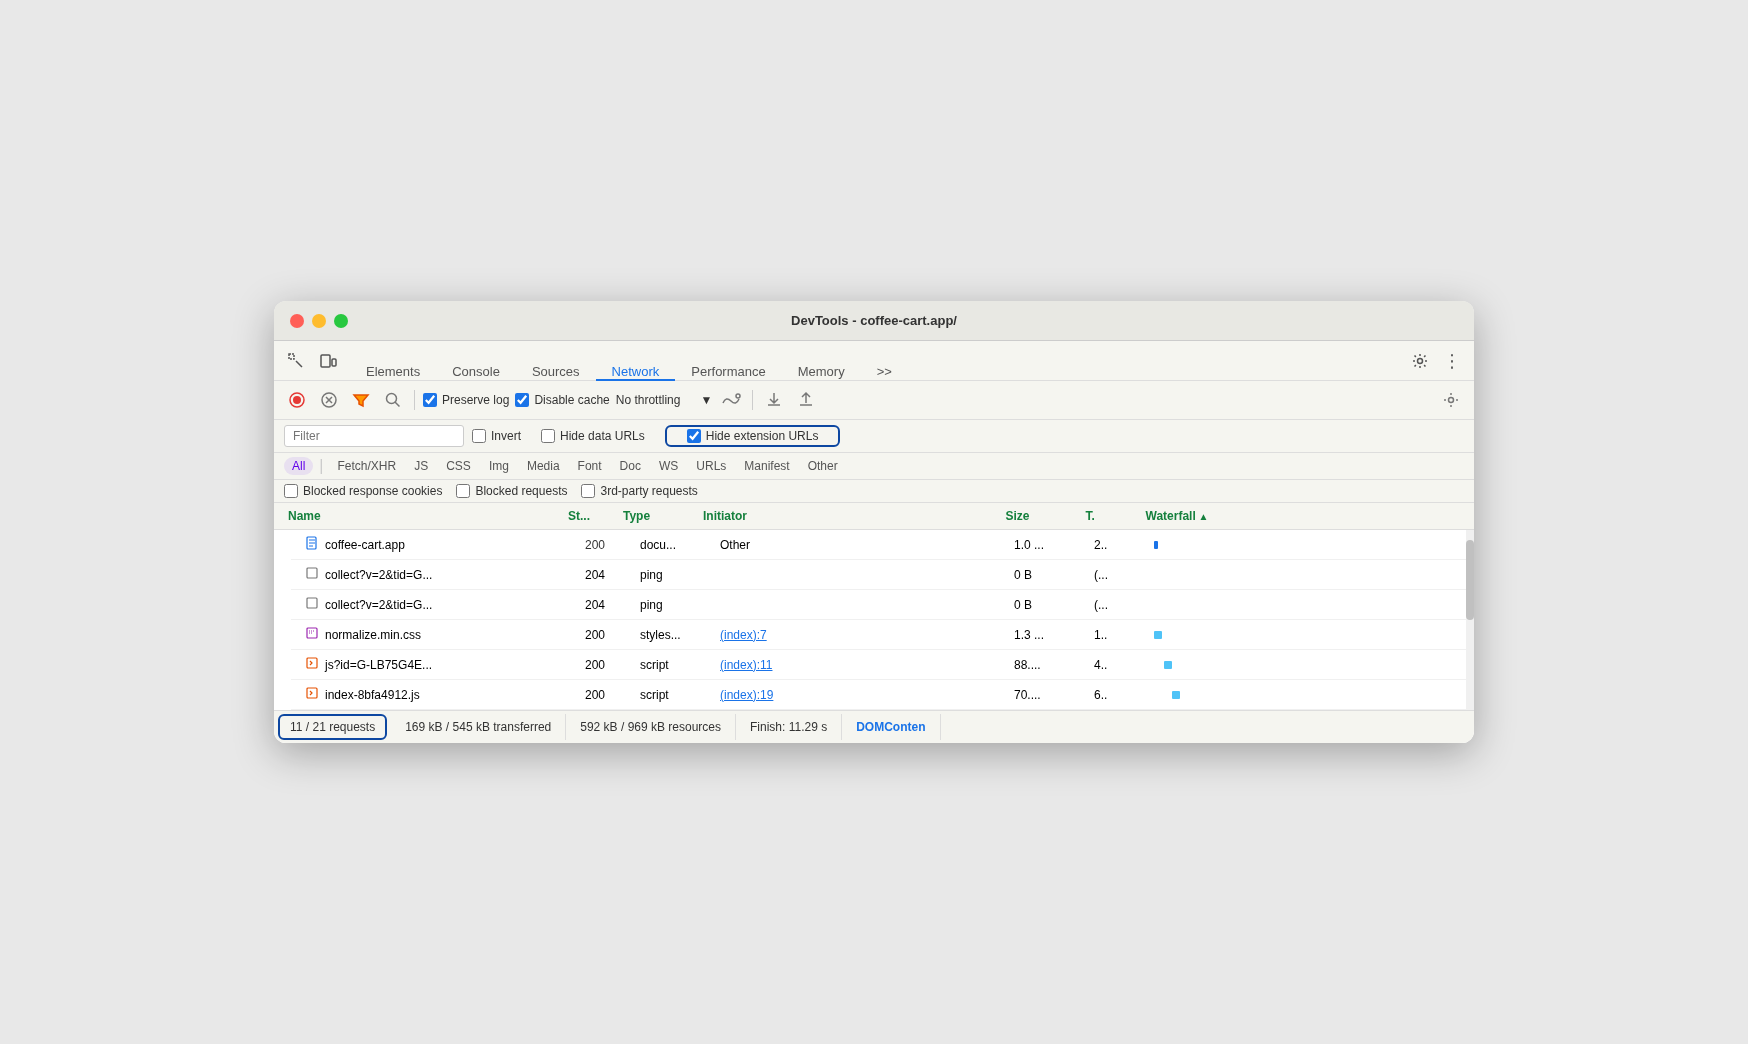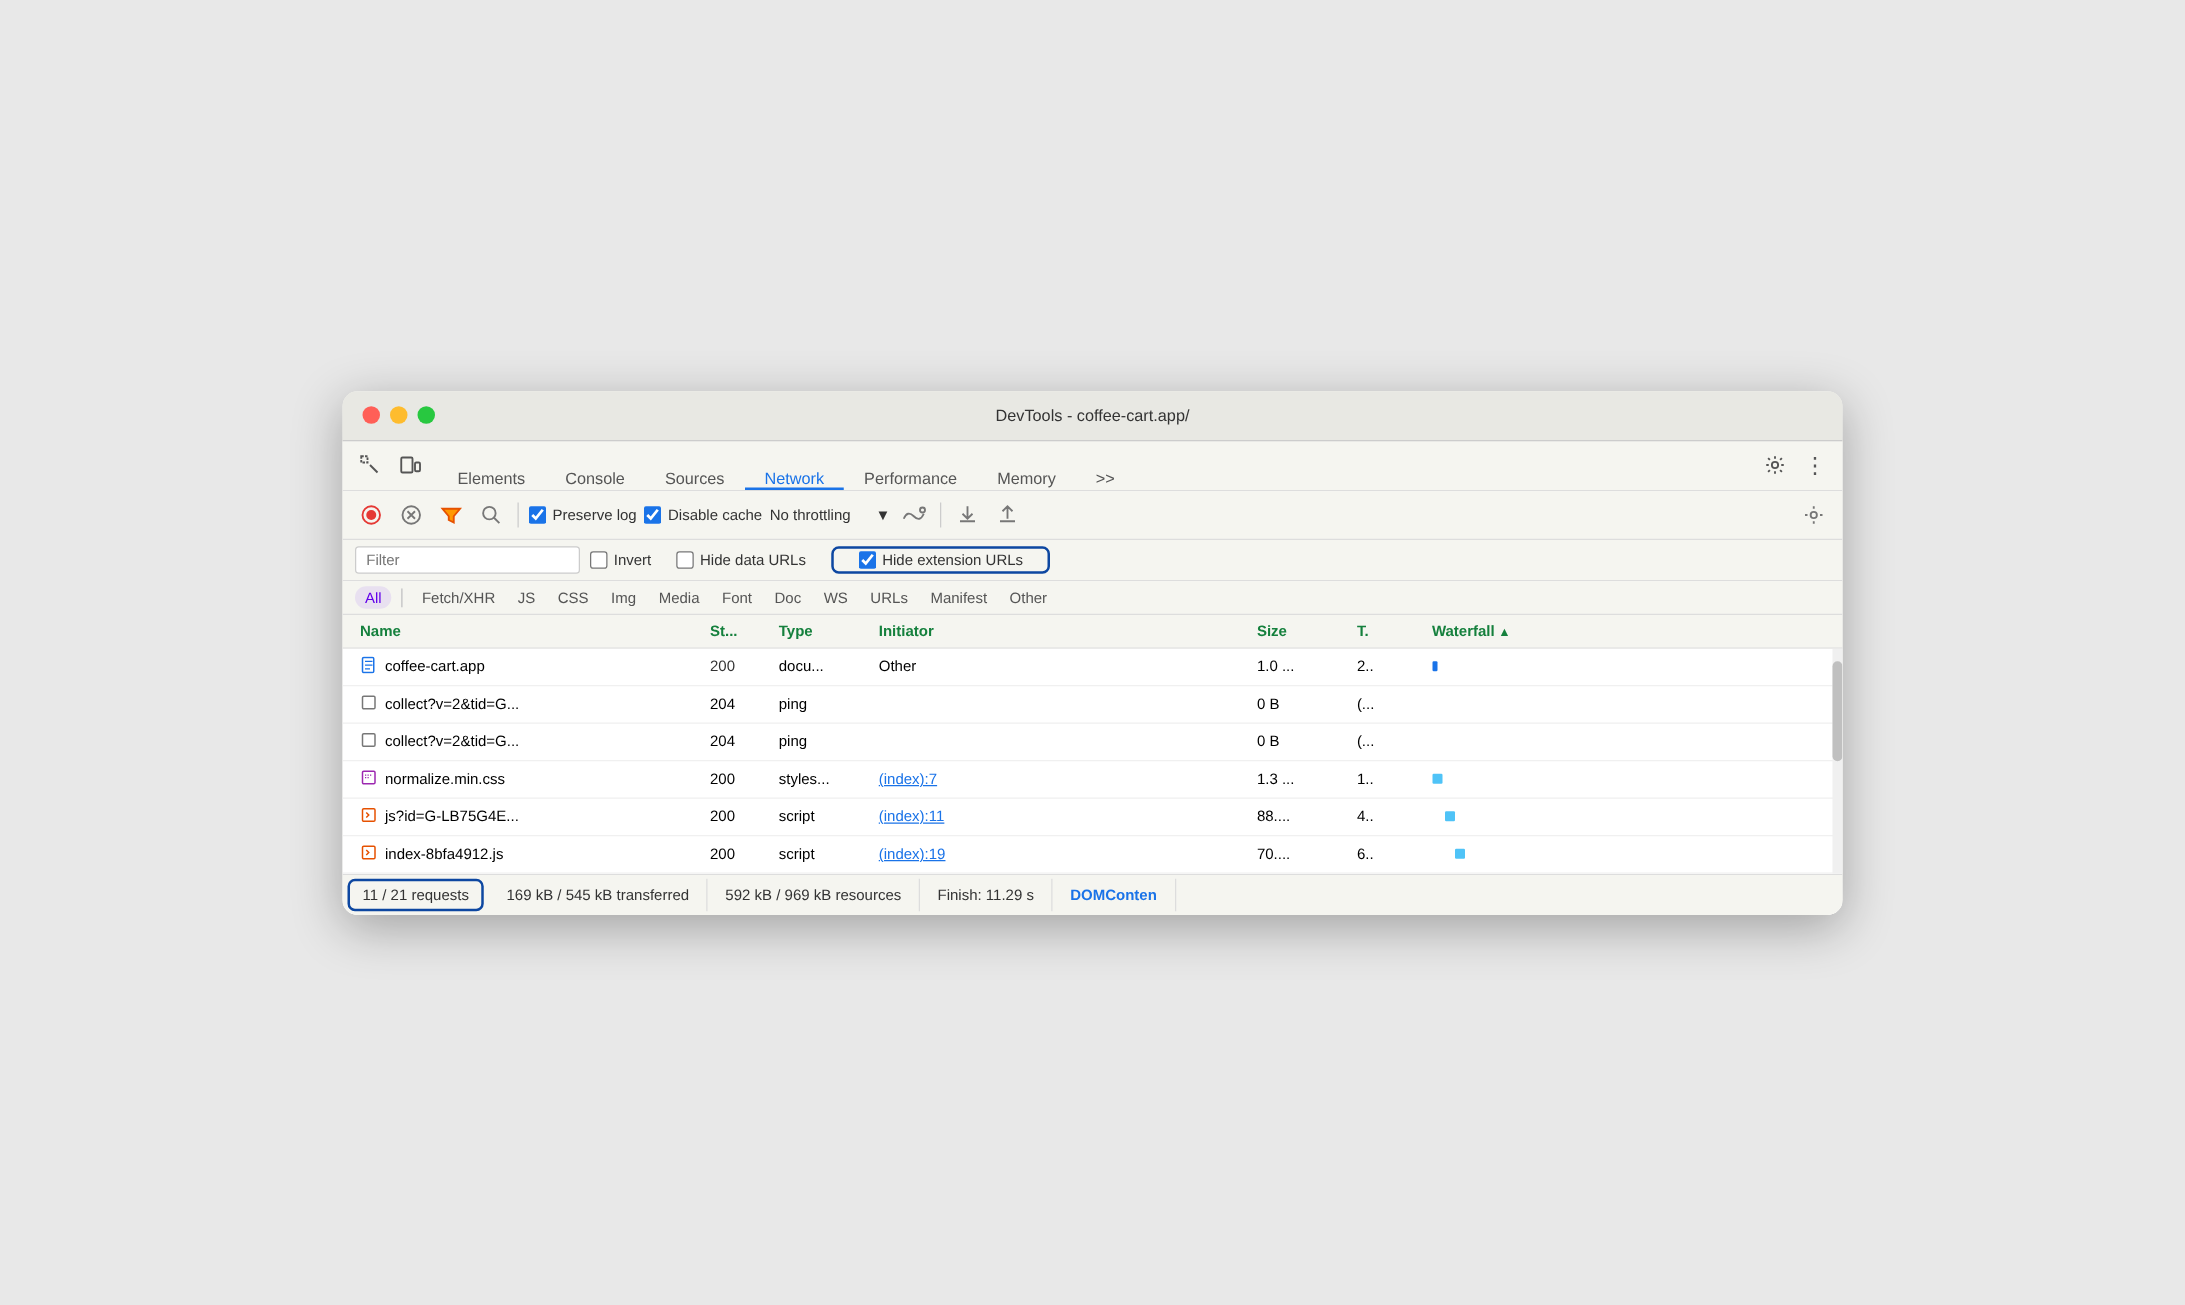--- a/index.html
+++ b/index.html
@@ -32,21 +32,21 @@
       gap: 8px;
       position: absolute;
       left: 16px;
     }
     .btn-close { width: 14px; height: 14px; border-radius: 50%; background: #ff5f57; border: none; cursor: pointer; }
     .btn-minimize { width: 14px; height: 14px; border-radius: 50%; background: #febc2e; border: none; cursor: pointer; }
     .btn-maximize { width: 14px; height: 14px; border-radius: 50%; background: #28c840; border: none; cursor: pointer; }
     .titlebar-title {
       font-size: 13px;
       color: #333;
-      font-weight: 400;
+      font-weight: 700;
     }
     .devtools-body {
       background: #fff;
     }
     .tabs-bar {
       display: flex;
       align-items: center;
       border-bottom: 1px solid #ddd;
       padding: 0 8px;
       background: #f5f5f0;
@@ -267,20 +267,21 @@
       border-radius: 6px;
       margin: 3px 4px;
       padding: 4px 10px;
     }
     .status-bar-item.domcontent {
       color: #1a73e8;
       font-weight: 600;
     }
     .scrollbar-area {
       position: relative;
+      padding-left: 17px;
     }
     .scrollbar {
       position: absolute;
       right: 0;
       top: 0;
       width: 8px;
       height: 100%;
       background: #f0f0f0;
     }
     .scrollbar-thumb {
@@ -454,20 +455,34 @@
       <button class="type-btn">Img</button>
       <button class="type-btn">Media</button>
       <button class="type-btn">Font</button>
       <button class="type-btn">Doc</button>
       <button class="type-btn">WS</button>
       <button class="type-btn">URLs</button>
       <button class="type-btn">Manifest</button>
       <button class="type-btn">Other</button>
     </div>
 
+    <div class="extra-filters">
+      <label class="checkbox-label">
+        <input type="checkbox" style="">
+        <span>Blocked response cookies</span>
+      </label>
+      <label class="checkbox-label">
+        <input type="checkbox" style="">
+        <span>Blocked requests</span>
+      </label>
+      <label class="checkbox-label">
+        <input type="checkbox" style="">
+        <span>3rd-party requests</span>
+      </label>
+    </div>
 
     <div class="table-header">
       <div class="col">Name</div>
       <div class="col">St...</div>
       <div class="col">Type</div>
       <div class="col">Initiator</div>
       <div class="col">Size</div>
       <div class="col">T.</div>
       <div class="col sort-asc">Waterfall</div>
       <div class="col"></div>

